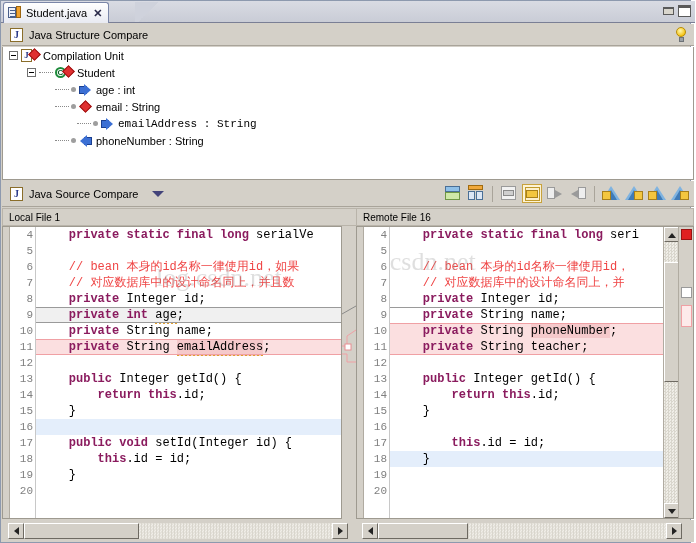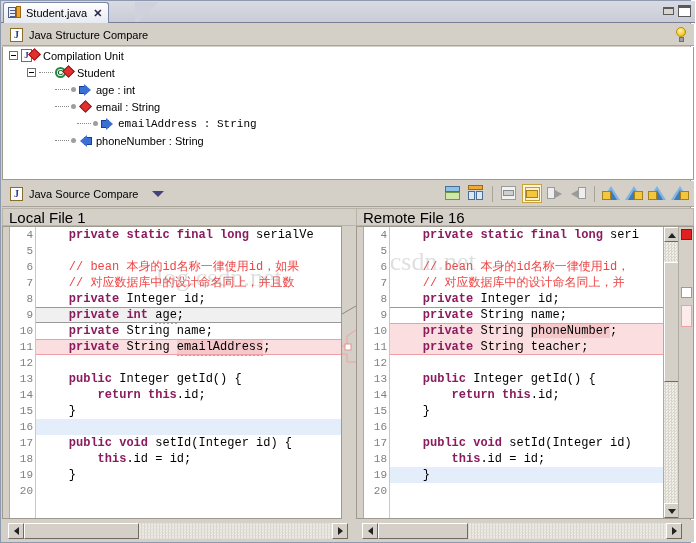--- a/index.html
+++ b/index.html
@@ -274,21 +274,21 @@
   
   .pane-headers {
     position: absolute; left: 1px; top: 207px;
     width: 692px; height: 18px;
     display: flex;
   }
   .ph {
     height: 18px; background: #d4d0c8;
     border: 1px solid #b9b4aa; border-right: none;
     display: flex; align-items: center;
-    padding-left: 6px; font-size: 15px;
+    padding-left: 6px; font-size: 10px;
   }
   .ph-left { width: 340px; }
   .ph-gap { width: 14px; background: #d4d0c8; border-top: 1px solid #b9b4aa;
             border-bottom: 1px solid #b9b4aa; }
   .ph-right { width: 338px; border-right: 1px solid #b9b4aa; }
 
   .editors {
     position: absolute; left: 1px; top: 225px;
     width: 692px; height: 293px;
     display: flex;
@@ -680,21 +680,20 @@
             <div class="cline">    <span class="cm">// 对应数据库中的设计命名同上，并</span></div>
             <div class="cline">    <span class="kw">private</span> Integer id;</div>
             <div class="cline">    <span class="kw">private</span> String name;</div>
             <div class="cline hl-pink">    <span class="kw">private</span> String <span class="tok-hl">phoneNumber</span>;</div>
             <div class="cline hl-pink">    <span class="kw">private</span> String teacher;</div>
             <div class="cline">&nbsp;</div>
             <div class="cline">    <span class="kw">public</span> Integer getId() {</div>
             <div class="cline">        <span class="kw">return this</span>.id;</div>
             <div class="cline">    }</div>
             <div class="cline">&nbsp;</div>
-            <div class="cline">    <span class="kw">public void</span> setId(Integer id)</div>
             <div class="cline">        <span class="kw">this</span>.id = id;</div>
             <div class="cline hl-blue">    }</div>
             <div class="cline">&nbsp;</div>
           </div>
         <div class="diffbox-gray" style="top:80px; height:0px; border-bottom:none;"></div>
         <div class="diffbox" style="top:96px; height:32px;"></div>
         <div class="watermark" style="left:-40px; top:20px;">log.csdn.net</div>
       </div>
 
       <div class="vsb">

